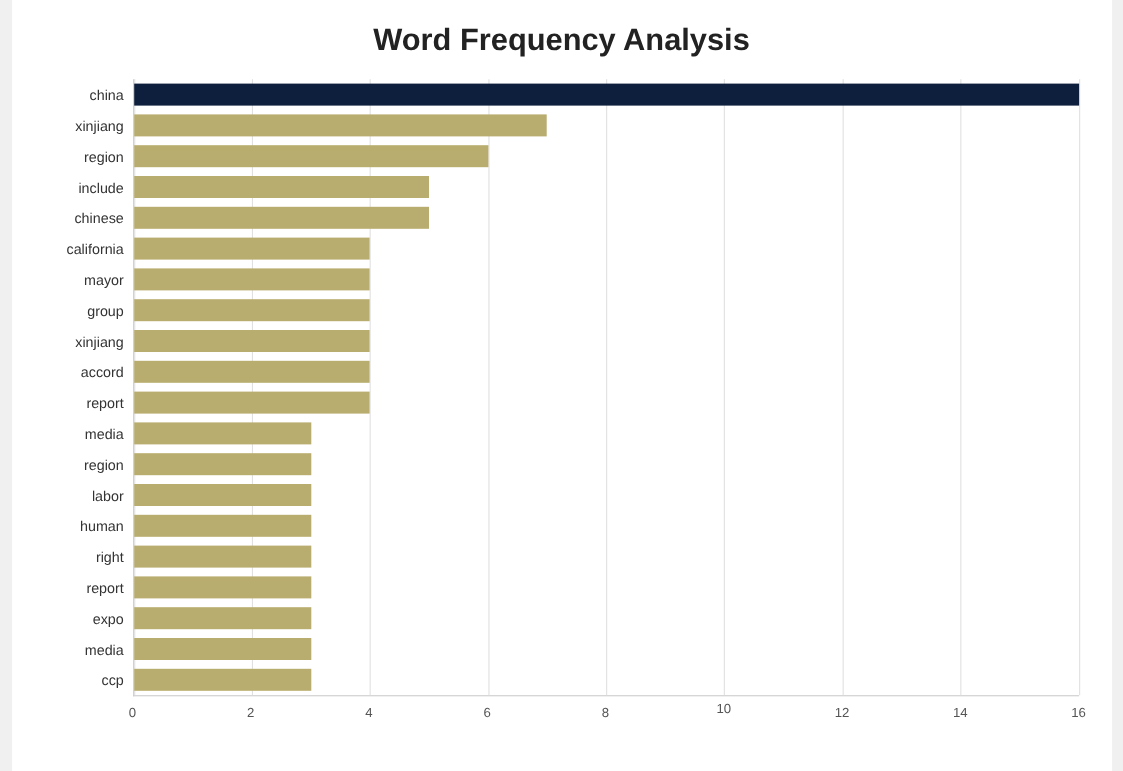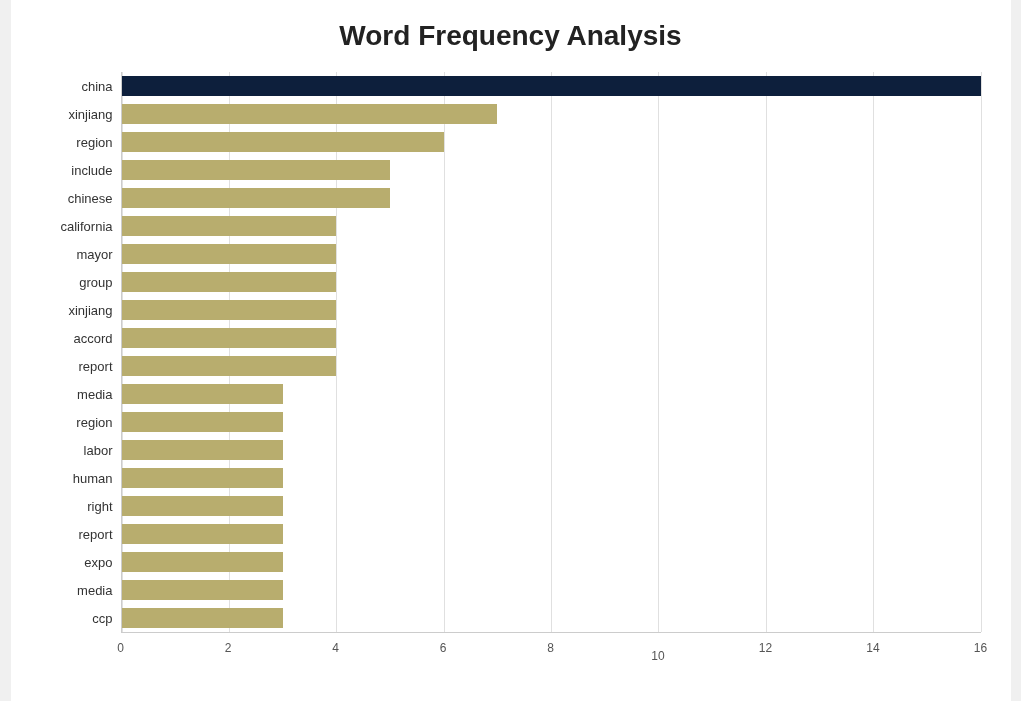--- a/index.html
+++ b/index.html
@@ -227,20 +227,20 @@
       </div>
     </div>
     <div class="x-axis-section">
       <div class="x-axis-spacer"></div>
       <div class="x-axis-labels" id="x-labels-container">
           <div class="x-label" style="left: 0%; top: 4px;">0</div>
           <div class="x-label" style="left: 12.5%; top: 4px;">2</div>
           <div class="x-label" style="left: 25%; top: 4px;">4</div>
           <div class="x-label" style="left: 37.5%; top: 4px;">6</div>
           <div class="x-label" style="left: 50%; top: 4px;">8</div>
-          <div class="x-label" style="left: 62.5%; top: 12px;">10</div>
+          <div class="x-label" style="left: 62.5%; top: 0;">10</div>
           <div class="x-label" style="left: 75%; top: 4px; text-align: center;">12</div>
           <div class="x-label" style="left: 87.5%; top: 4px;">14</div>
           <div class="x-label" style="left: 100%; top: 4px;">16</div>
         </div>
     </div>
   </div>
 </div>
 
 </body></html>

